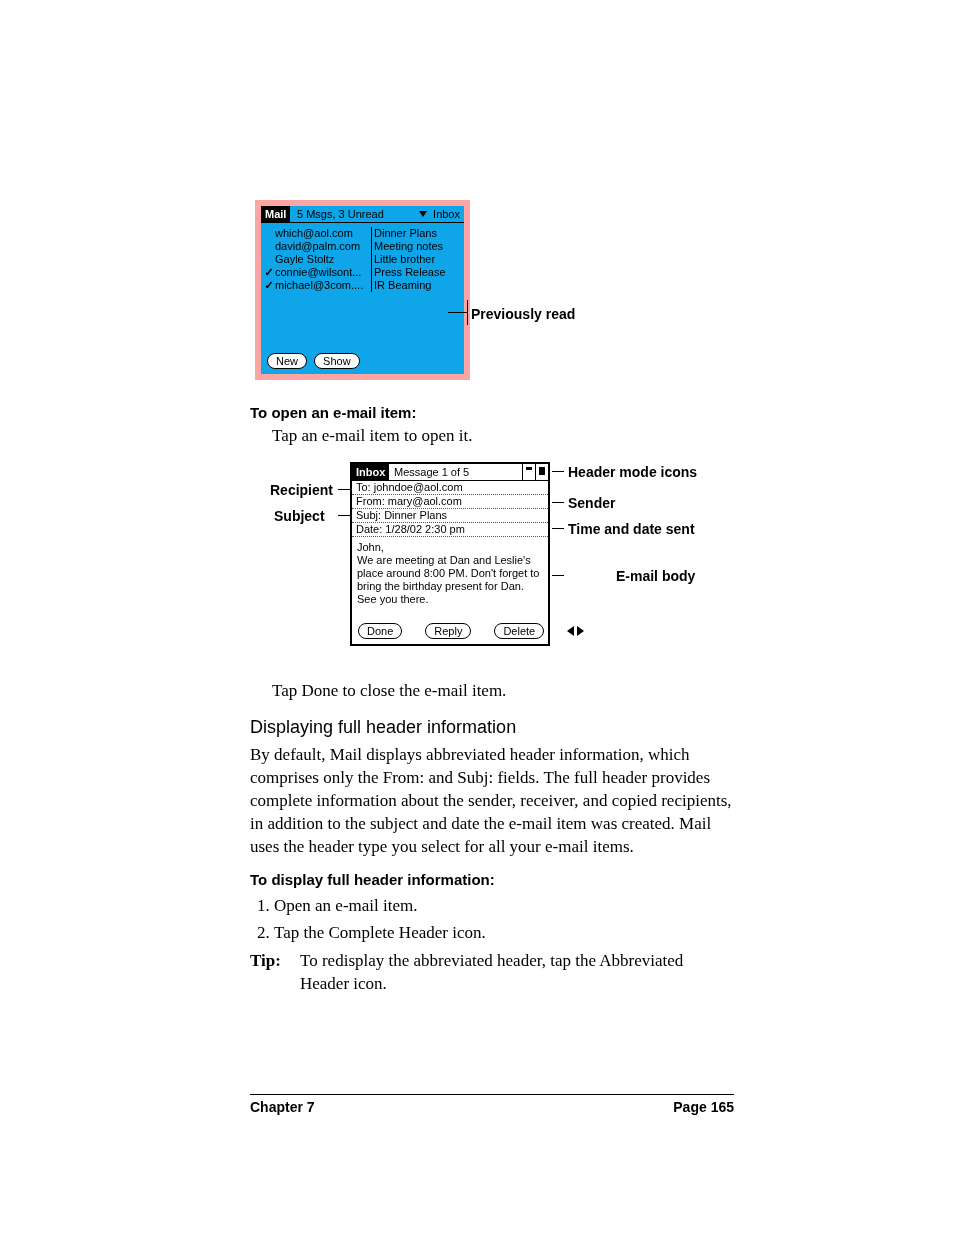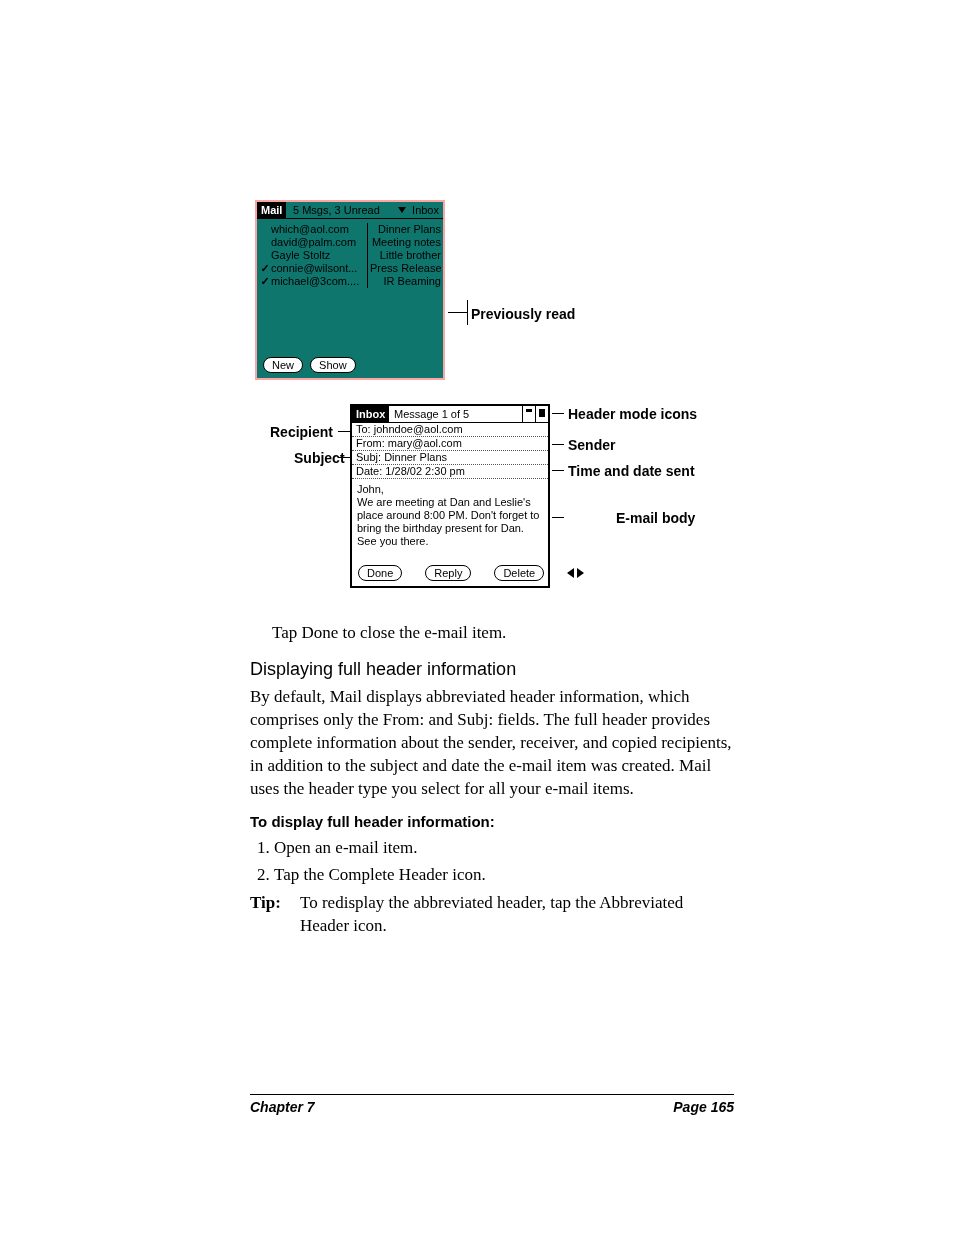--- a/index.html
+++ b/index.html
@@ -20,24 +20,24 @@
   
   .fig1 {
     position: relative;
     height: 190px;
     margin-bottom: 14px;
   }
   .fig1 .device {
     position: absolute;
     left: 5px;
     top: 0;
-    width: 190px;
+    width: 215px;
     height: 180px;
-    border: 2px solid #fca5a5;
-    background: #0f766e;
+    border: 6px solid #fca5a5;
+    background: #0ea5e9;
     font-family: Verdana, Arial, sans-serif;
     font-size: 11px;
     box-sizing: border-box;
   }
   .fig1 .titlebar {
     position: relative;
     height: 16px;
     border-bottom: 1px solid #000;
   }
   .fig1 .titlebar .app {
@@ -94,21 +94,20 @@
   }
   .fig1 .row .divider {
     width: 0;
     height: 13px;
     border-left: 1px solid #000;
     margin: 0 2px 0 0;
   }
   .fig1 .row .subject {
     flex: 1;
     overflow: hidden;
-    text-align: right;
   }
   .pbtn {
     display: inline-block;
     border: 1px solid #000;
     border-radius: 9px;
     padding: 0 8px;
     line-height: 14px;
     height: 14px;
     font-size: 11px;
     font-family: Verdana, Arial, sans-serif;
@@ -266,21 +265,20 @@
   }
   .fig2 .navtri .l { border-right: 7px solid #000; }
   .fig2 .navtri .r { border-left: 7px solid #000; }
 
   
   .footer {
     position: absolute;
     left: 250px;
     right: 220px;
     bottom: 120px;
-    font-style: italic;
   }
   .footer hr {
     border: none;
     border-top: 1.5px solid #000;
     margin: 0 0 4px 0;
   }
   .footer .row {
     display: flex;
     justify-content: space-between;
     font-family: "Segoe UI", Arial, sans-serif;
@@ -338,26 +336,30 @@
       <div class="btns">
         <span class="pbtn">New</span>
         <span class="pbtn">Show</span>
       </div>
     </div>
     <div class="leader" style="left:198px; top:112px; width:20px;"></div>
     <div class="leader" style="left:217px; top:100px; width:1px; height:25px;"></div>
     <div class="callout" style="left:221px; top:106px;">Previously read</div>
   </div>
 
+  <div>
+    <p class="h-step">To open an e-mail item:</p>
+    <p class="body">Tap an e-mail item to open it.</p>
+  </div>
 
   <div class="fig2">
 
     <div class="callout" style="left:20px; top:20px;">Recipient</div>
     <div class="leader" style="left:88px; top:27px; width:16px;"></div>
-    <div class="callout" style="left:44px; top:46px;">Subject</div>
+    <div class="callout" style="left:24px; top:46px;">Subject</div>
     <div class="leader" style="left:88px; top:53px; width:16px;"></div>
 
     <div class="device">
       <div class="titlebar">
         <span class="app">Inbox</span>
         <span class="count">Message 1 of 5</span>
         <span class="hdr-icons">
           <span></span>
           <span></span>
         </span>

